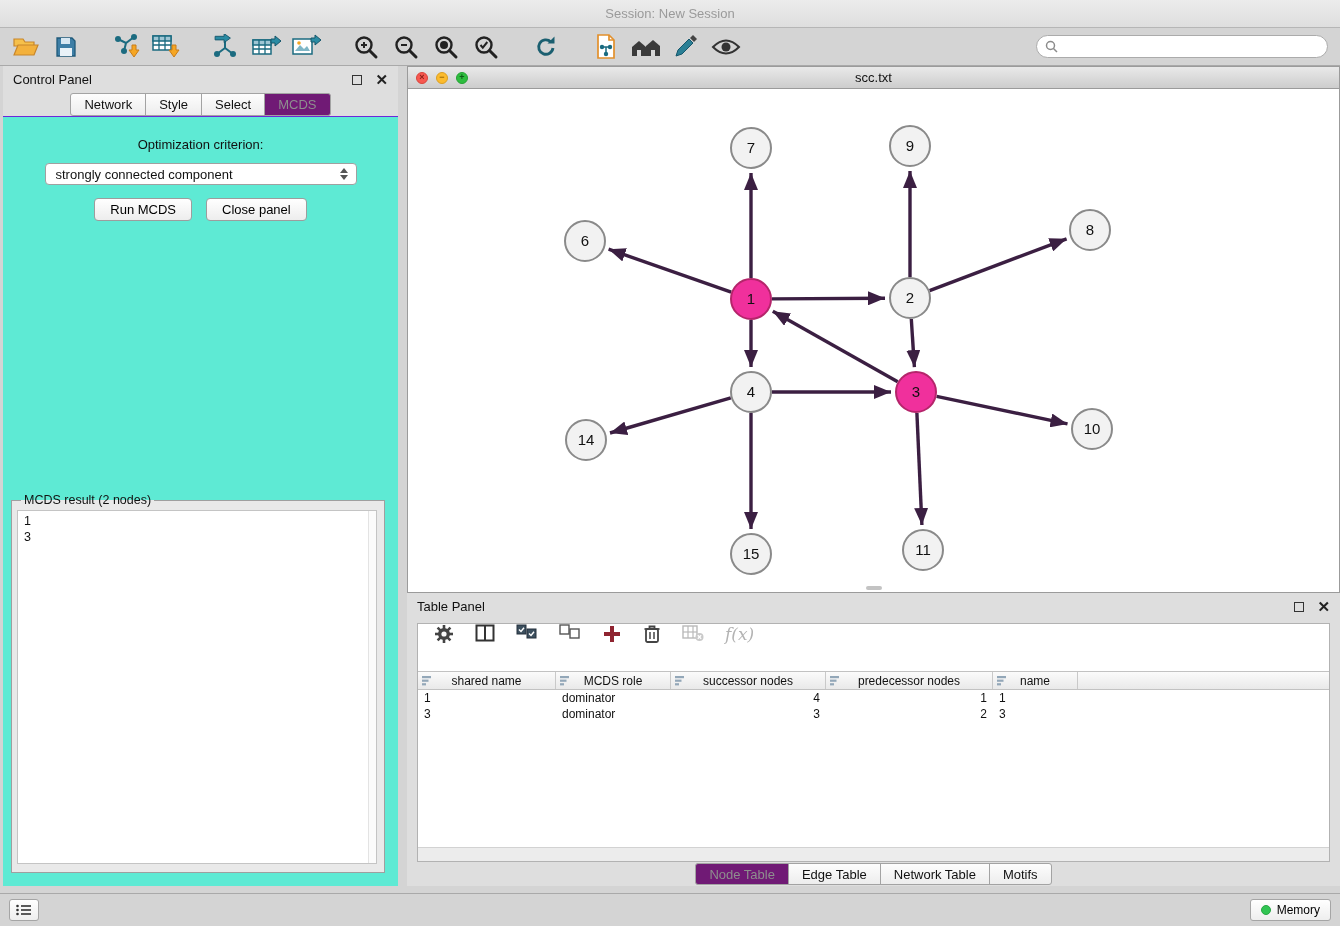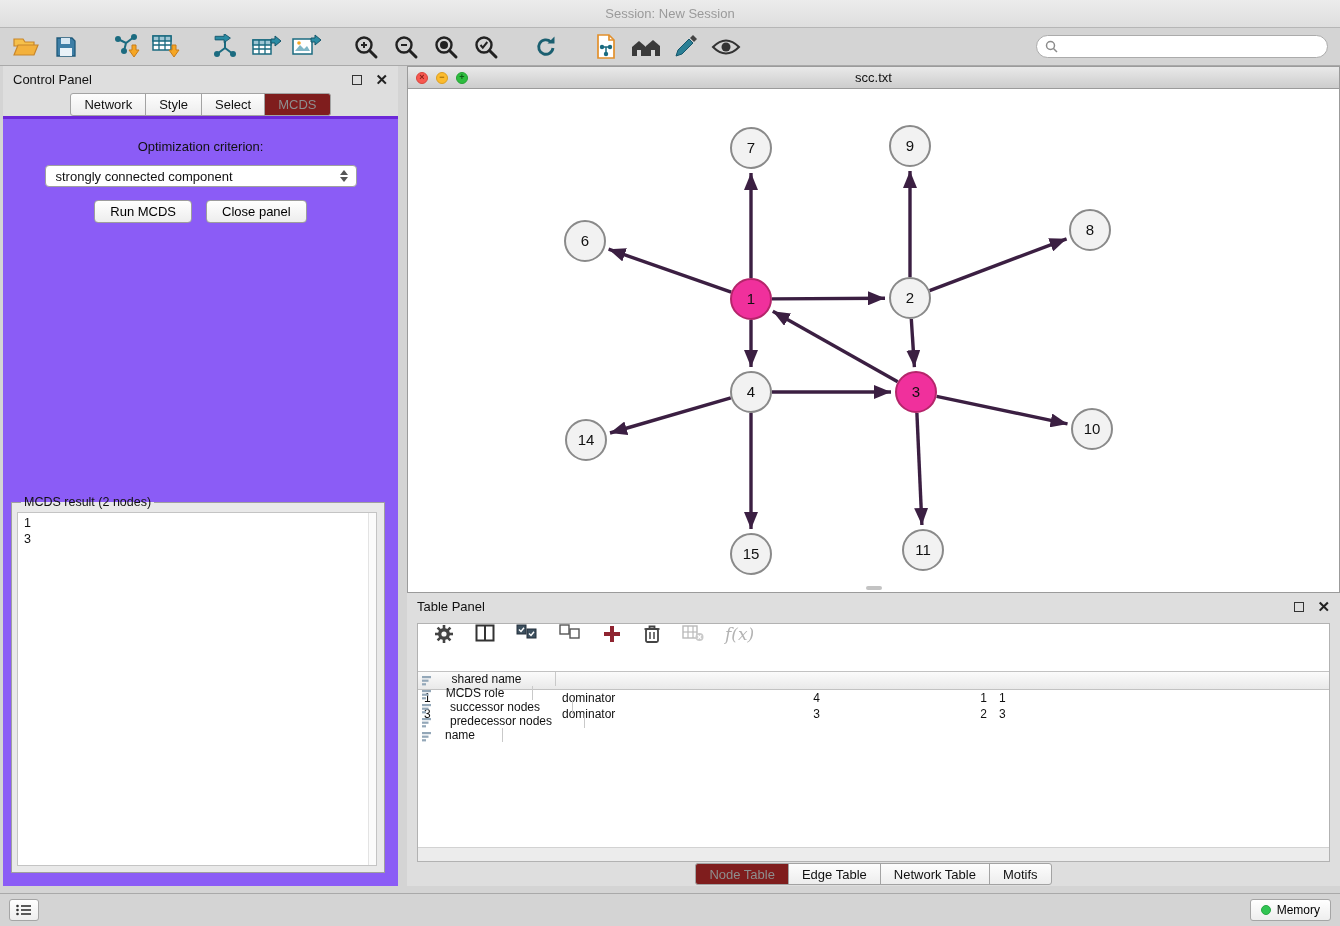--- a/index.html
+++ b/index.html
@@ -26,22 +26,22 @@
   .control-panel { position:absolute; left:3px; top:66px; width:395px; height:820px; background:#dedede; }
   .panel-header { height:27px; display:flex; align-items:center; padding:0 10px;justify-content:space-between; }
   .panel-header .spacer { flex:1; }
   .float-icon { width:10px; height:10px; border:1.5px solid #333; margin-right:13px; }
   .close-x { font-size:15px; font-weight:bold; color:#222; line-height:1; }
   .cp-tabs { display:flex; justify-content:center; }
   .cp-tab { padding:3px 13px; border:1px solid #a3a3a3; background:linear-gradient(#fdfdfd,#ededed);
     font-size:13px; margin-left:-1px; white-space:nowrap; }
   .cp-tab:first-child { border-radius:3px 0 0 3px; margin-left:0; }
   .cp-tab:last-child { border-radius:0 3px 3px 0; }
-  .cp-tab.active { background:#7f1d1d; color:#8e8e8e;text-align:right; }
-  .cp-content { position:absolute; left:0; top:50px; right:0; bottom:0; background:#8b5cf6; border-top:3px solid #6d28d9; }
+  .cp-tab.active { background:#701a75; color:#8e8e8e;text-align:right; }
+  .cp-content { position:absolute; left:0; top:50px; right:0; bottom:0; background:#5eead4; border-top:1px solid #6d28d9; }
   .opt-label { text-align:center; margin-top:20px; font-size:13px; }
   .dropdown { margin:11px auto 0; width:312px; height:22px; background:#fff; border:1px solid #a0a0a0;
     border-radius:4px; display:flex; align-items:center; padding:0 5px 0 10px; font-size:13px; }
   .dropdown .dd-label { flex:1; overflow:hidden; white-space:nowrap; }
   .stepper { display:flex; flex-direction:column; align-items:center; gap:2px; width:14px; }
   .stepper .up { width:0; height:0; border-left:4px solid transparent; border-right:4px solid transparent; border-bottom:5px solid #555; }
   .stepper .down { width:0; height:0; border-left:4px solid transparent; border-right:4px solid transparent; border-top:5px solid #555; }
   .btn-row { display:flex; justify-content:center; gap:14px; margin-top:13px;border-radius:7px; }
   .btn { padding:3px 15px; font-size:13px; border:1px solid #9d9d9d; border-radius:4px;
     background:linear-gradient(#ffffff,#ededed); }
@@ -69,21 +69,21 @@
   .scroll-nub { position:absolute; bottom:2px; left:458px; width:16px; height:4px; border-radius:2px; background:#c3c3c3; }
 
   
   .table-panel { position:absolute; left:407px; top:593px; width:933px; height:293px; background:#dedede; }
   .tp-inner { position:absolute; left:10px; right:10px; top:30px; bottom:24px; background:#fff; border:1px solid #b2b2b2; }
   .tp-toolbar { height:38px; display:flex; align-items:flex-start; gap:21px; padding:0 16px; }
   .tp-toolbar .tpbtn { background:none; border:none; display:flex; align-items:center; justify-content:center; }
   .fx-label { font-family:"DejaVu Serif",serif; font-style:italic; color:#b3b3b3; font-size:17px; }
   .tp-grid-header { display:flex; height:19px; margin-top:9px;
     border-top:1px solid #c2c2c2; border-bottom:1px solid #c2c2c2;
-    background:linear-gradient(#fbfbfb,#e9e9e9);flex-direction:column; }
+    background:linear-gradient(#fbfbfb,#e9e9e9); }
   .th { position:relative; display:flex; align-items:center; justify-content:center;
     font-size:12px; border-right:1px solid #c9c9c9; }
   .th .sort { position:absolute; left:4px; top:4px; }
   .tr { display:flex; height:16px; }
   .td { font-size:12px; line-height:16px; padding:0 6px; overflow:hidden; white-space:nowrap; }
   .tp-footer { position:absolute; left:0; right:0; bottom:0; height:14px; background:#ececec; border-top:1px solid #d2d2d2; }
   .tp-tabs { position:absolute; left:0; right:0; bottom:1px; height:22px; display:flex; justify-content:center; }
 
   
   .statusbar { position:absolute; left:0; bottom:0; width:1340px; height:33px; background:#d4d4d4;

